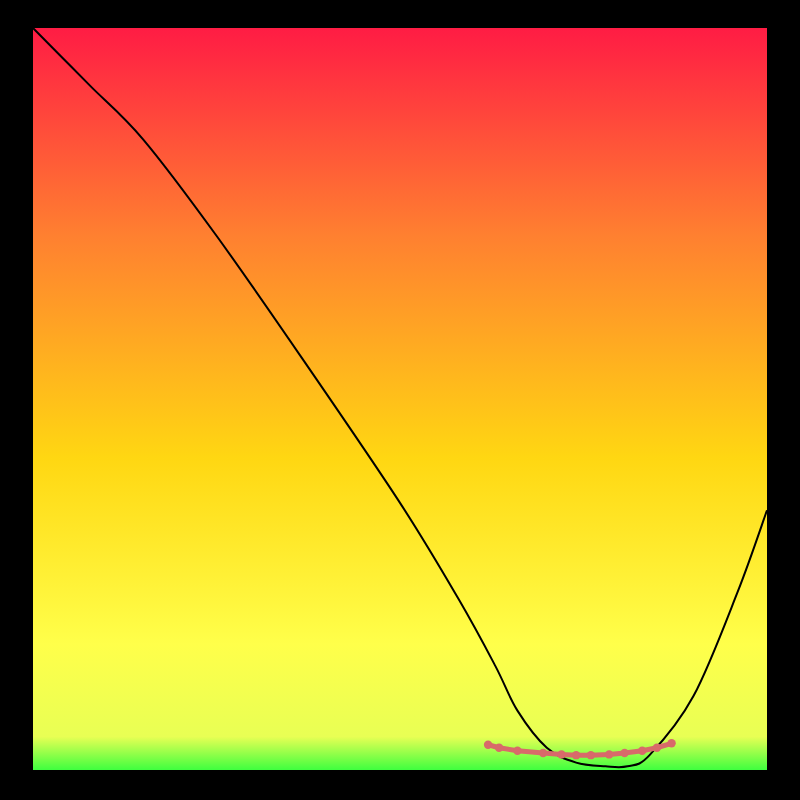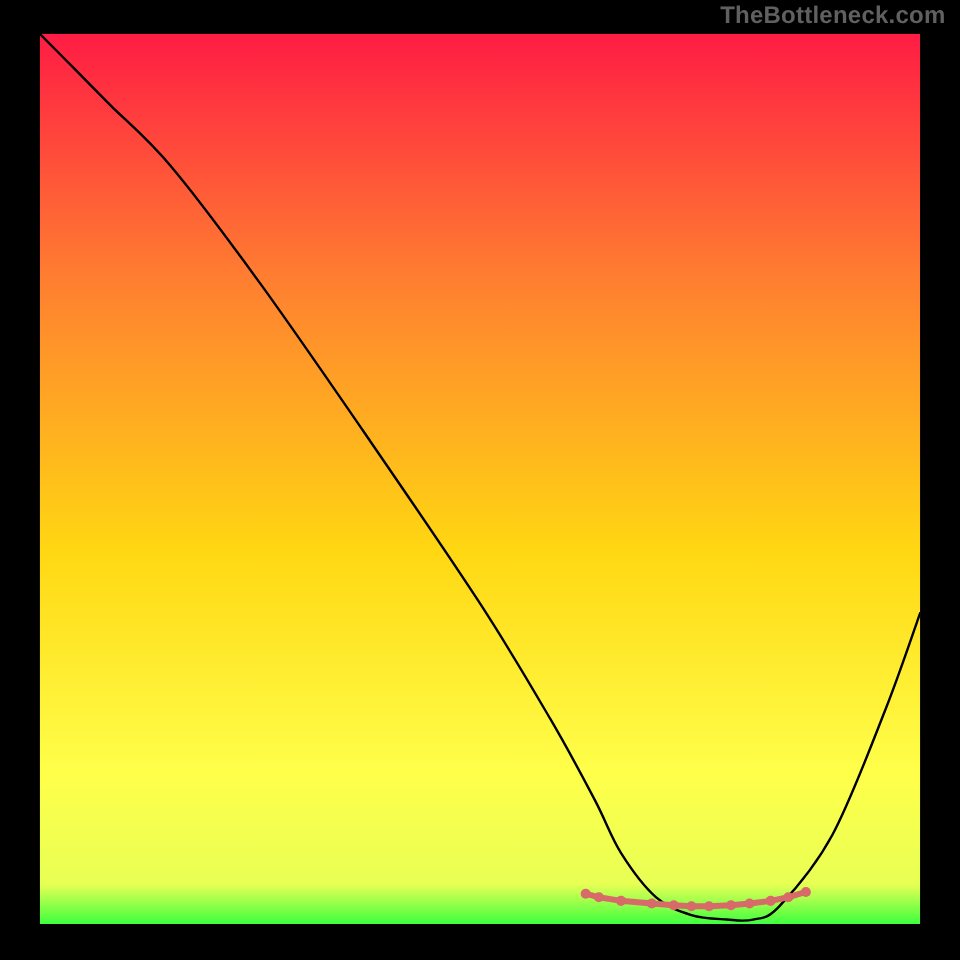--- a/index.html
+++ b/index.html
@@ -34,21 +34,20 @@
     overflow: hidden;
   }
   .plot-area svg {
     display: block;
   }
 </style>
 </head>
 <body>
 
 <div class="container">
-  <div class="watermark">TheBottleneck.com</div>
   <div class="plot-area">
     <svg id="chart-svg" width="734" height="742" viewBox="0 0 734 742" preserveAspectRatio="none">
       <defs>
         <linearGradient id="bg-grad" x1="0" y1="0" x2="0" y2="1">
             <stop offset="0%" stop-color="#ff1c44"></stop>
             <stop offset="28%" stop-color="#ff8030"></stop>
             <stop offset="58%" stop-color="#ffd712"></stop>
             <stop offset="83%" stop-color="#ffff4a"></stop>
             <stop offset="95.5%" stop-color="#e8ff54"></stop>
             <stop offset="100%" stop-color="#3fff3f"></stop>

